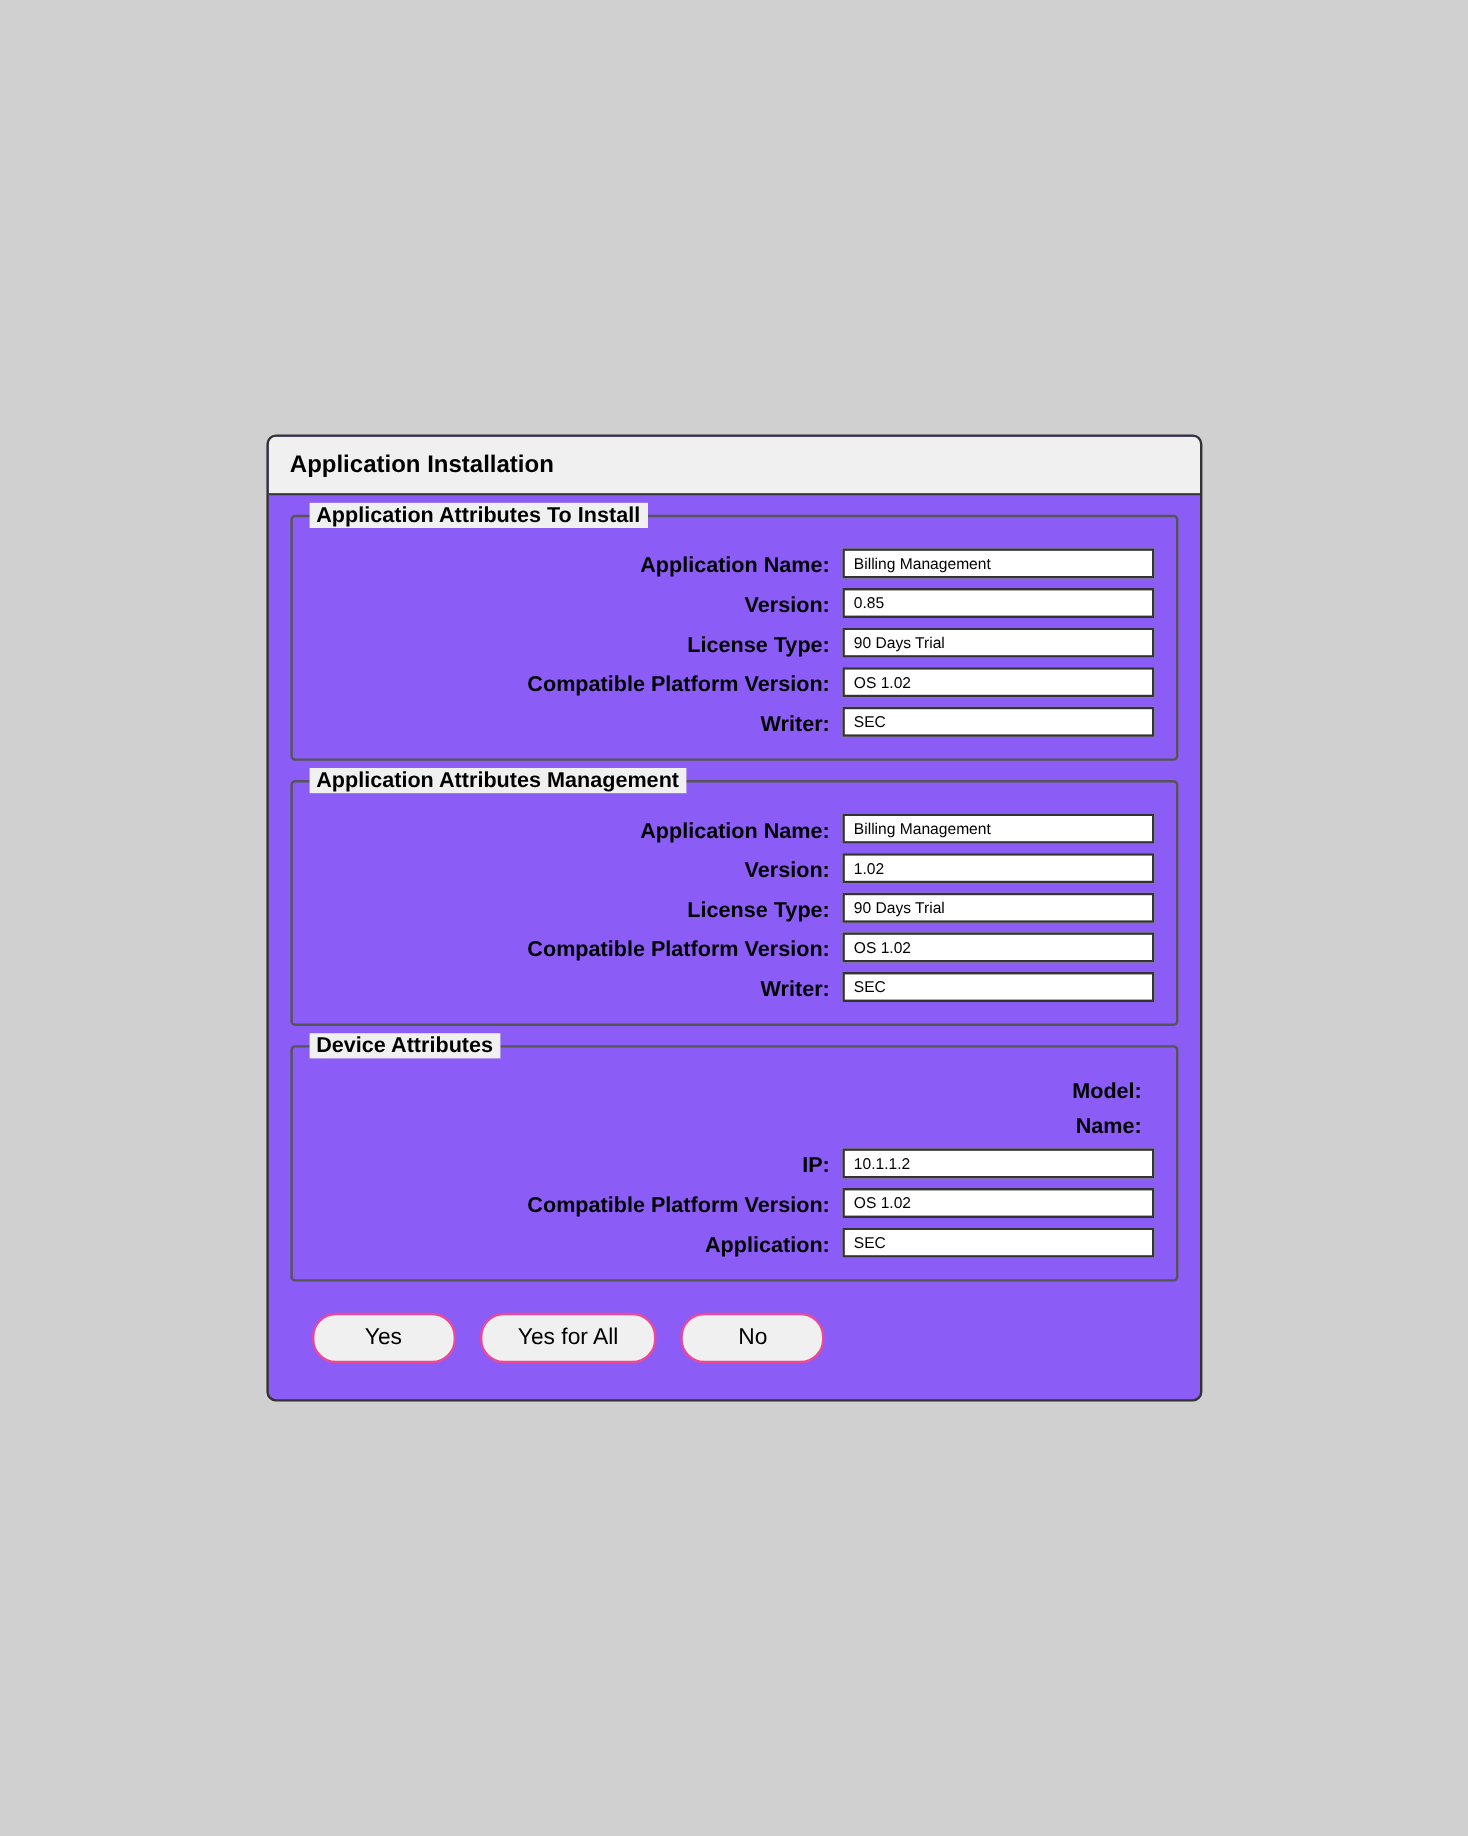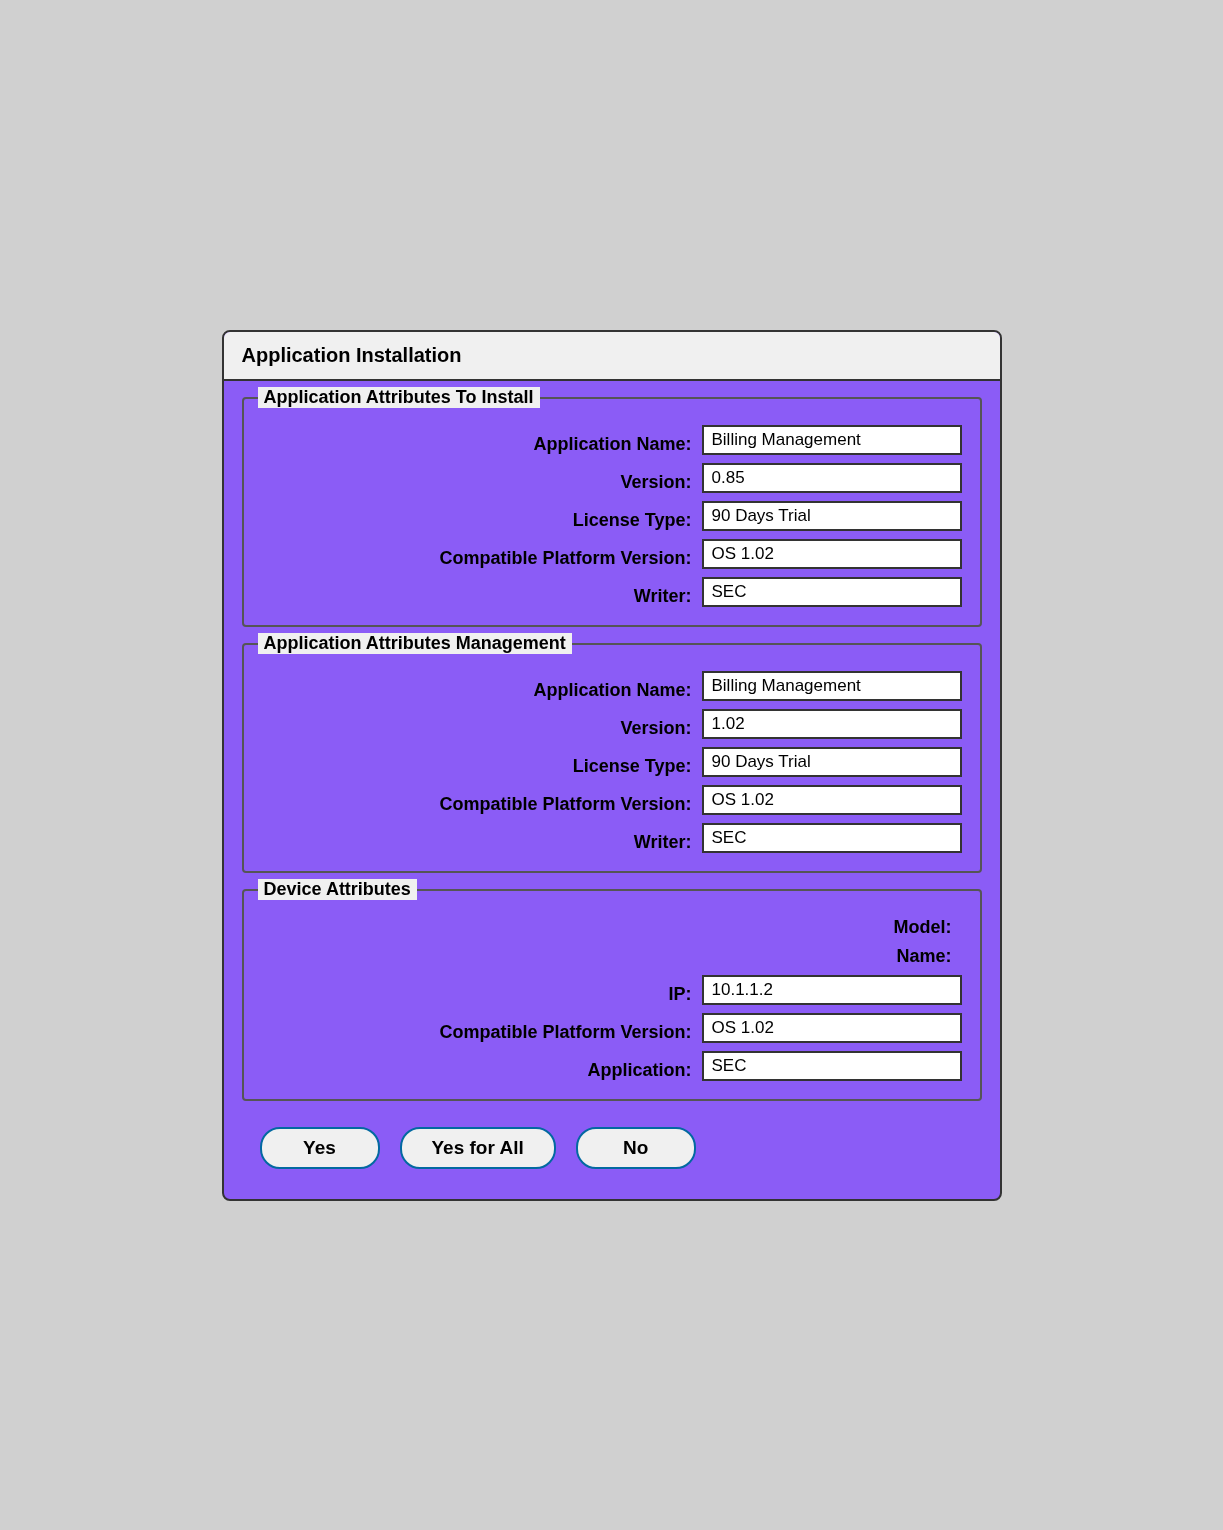--- a/index.html
+++ b/index.html
@@ -76,21 +76,21 @@
       font-weight: bold;
       text-align: right;
       margin-right: 10px;
       white-space: nowrap;
     }
 
     .field-value {
       border: 2px solid #333;
       background: #fff;
       padding: 3px 8px;
-      font-size: 17px;
+      font-size: 13px;
       min-width: 260px;
       display: inline-block;
     }
 
     .overwrite-section {
       padding: 10px 18px 4px 18px;
     }
 
     .overwrite-label {
       font-size: 19px;
@@ -99,25 +99,25 @@
     }
 
     .button-row {
       display: flex;
       gap: 20px;
       align-items: center;
       padding-bottom: 10px;
     }
 
     .btn {
-      border: 2px solid #0369a1;
+      border: 2px solid #ec4899;
       border-radius: 20px;
       background: #f0f0f0;
       font-size: 19px;
-      font-weight: bold;
+      font-weight: normal;
       padding: 8px 30px;
       cursor: pointer;
       min-width: 120px;
       text-align: center;
     }
   </style>
 </head>
 <body>
 
 <div class="dialog">

